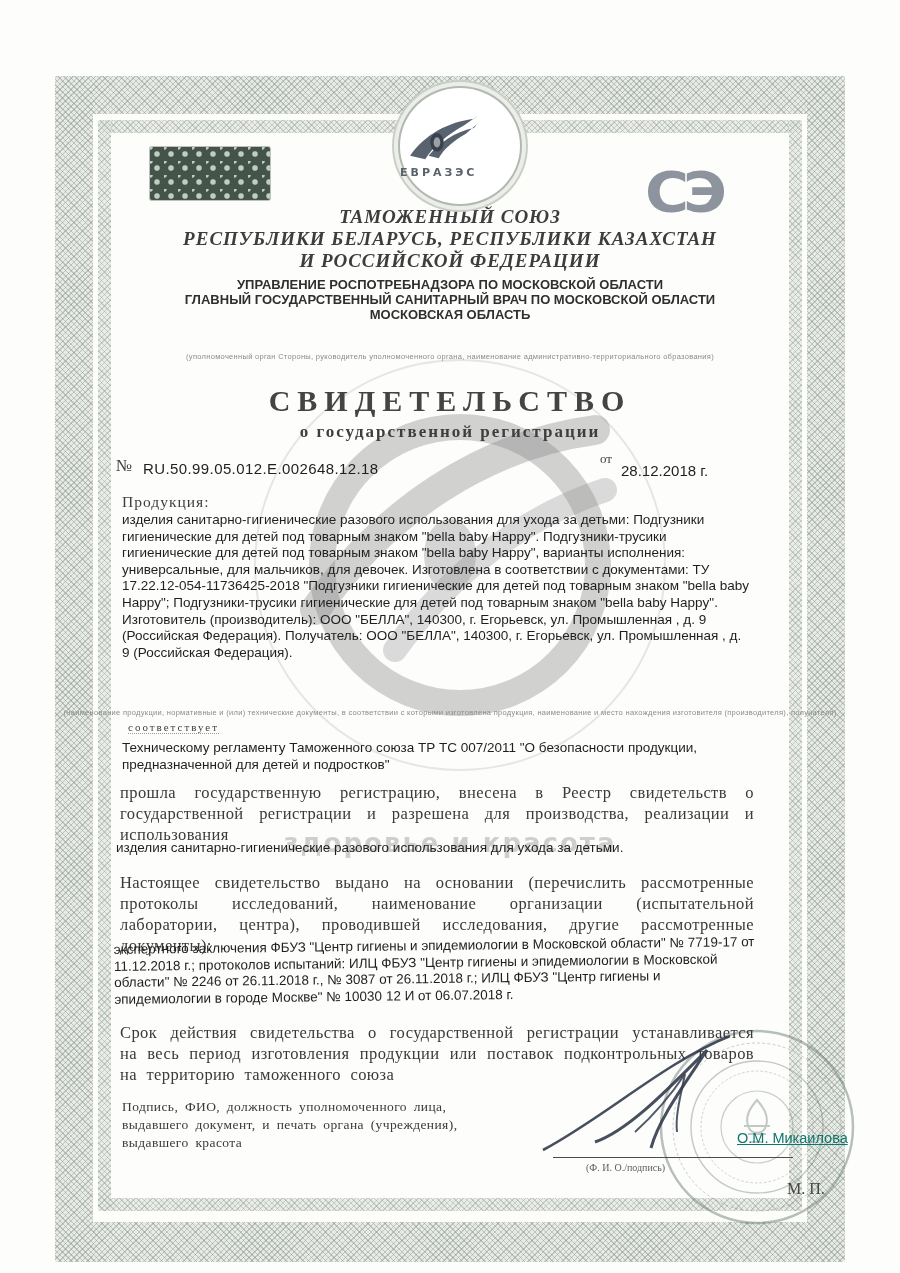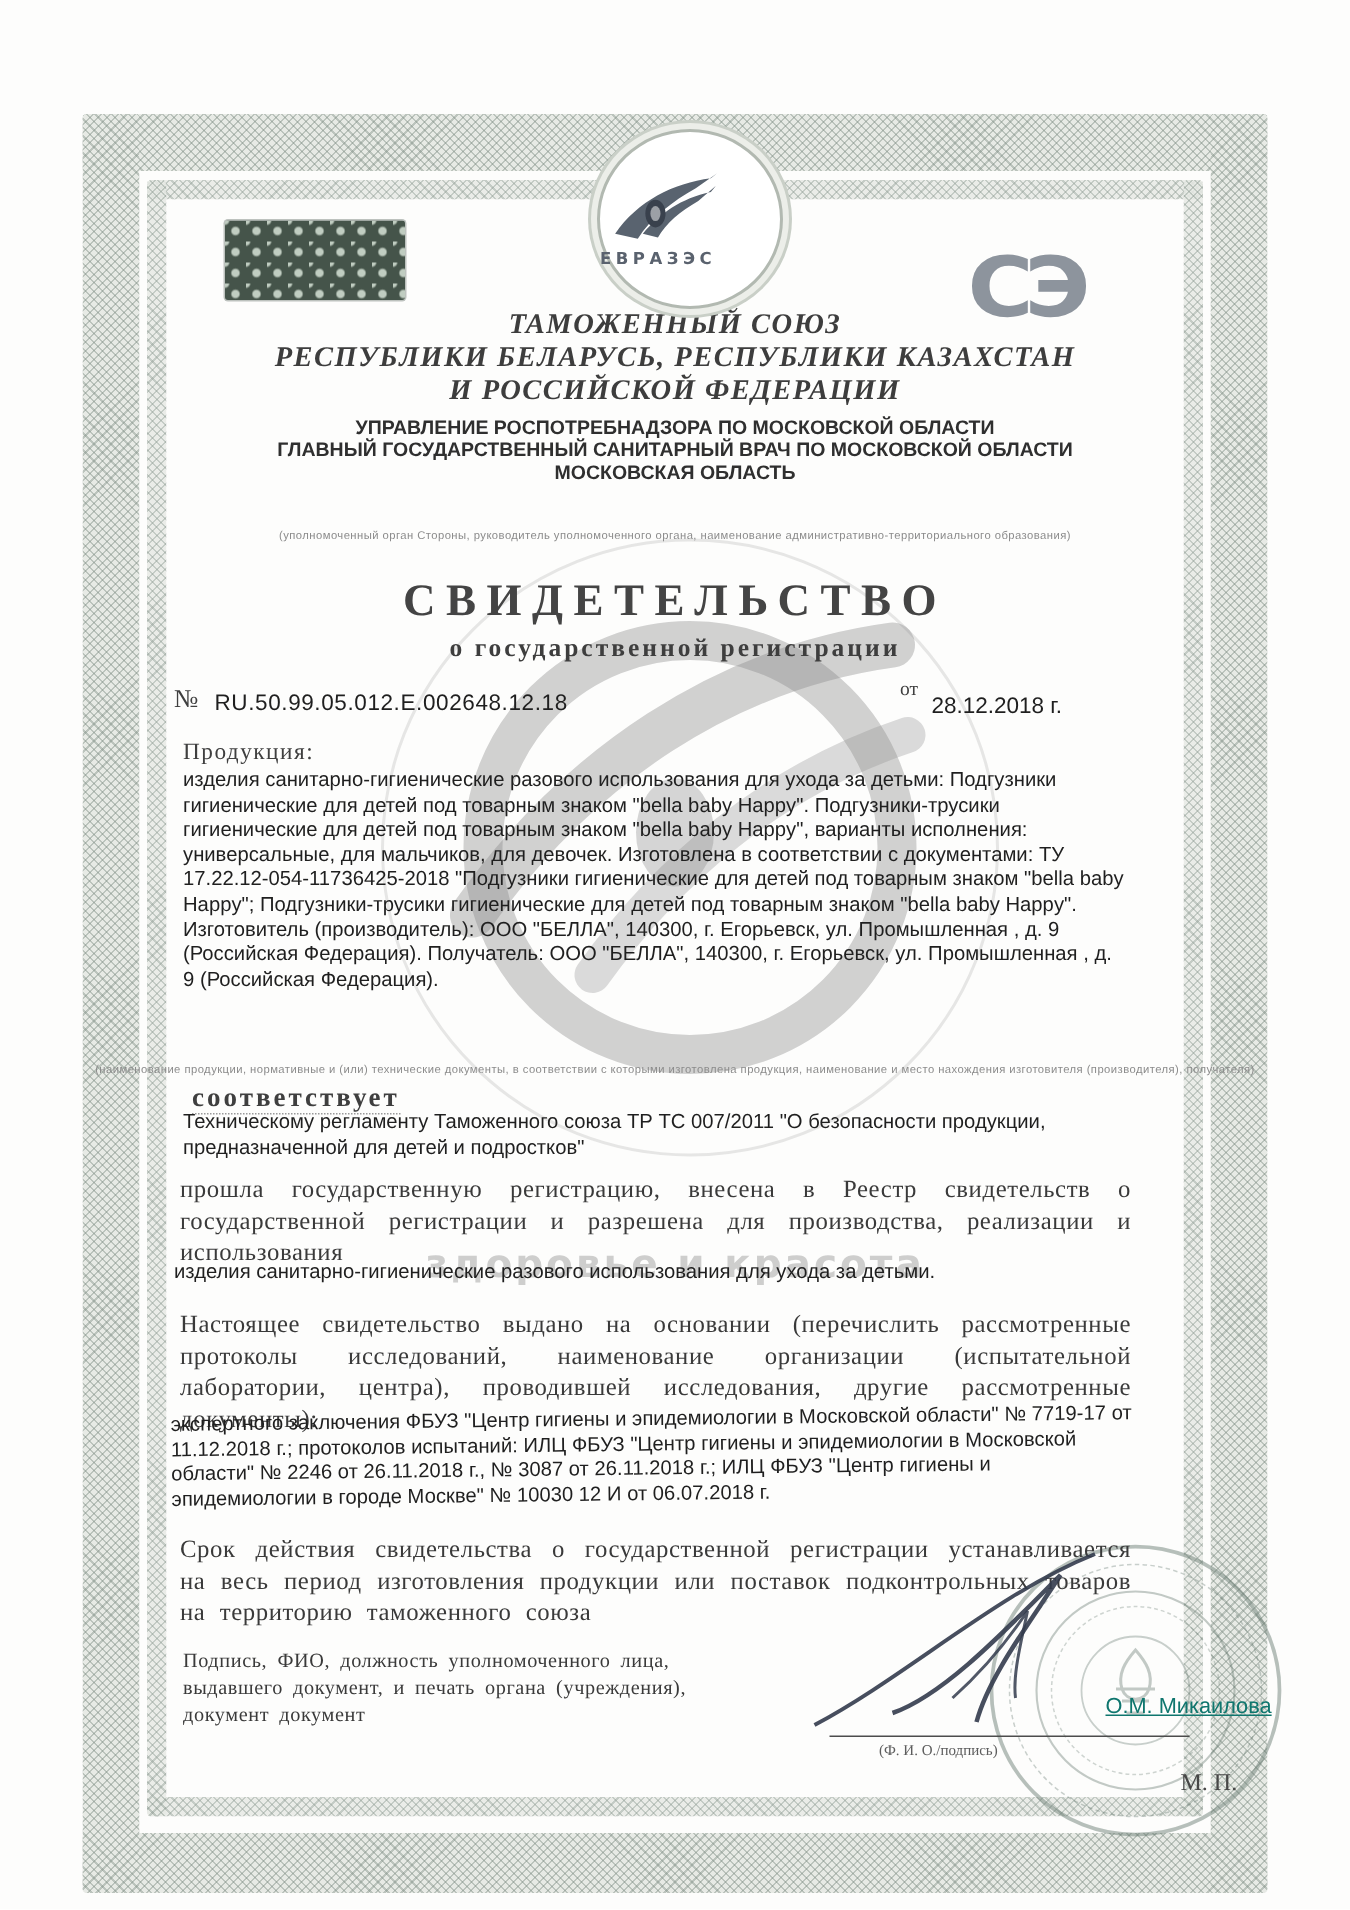--- a/index.html
+++ b/index.html
@@ -142,32 +142,32 @@
 
   <div class="label-serif" style="left:116px; top:456px; font-size:17px;">№</div>
   <div class="t-sans" style="left:143px; top:461px; font-size:15px; letter-spacing:.4px;">RU.50.99.05.012.Е.002648.12.18</div>
   <div class="label-serif" style="left:600px; top:451px; font-size:13px;">от</div>
   <div class="t-sans" style="left:621px; top:463px; font-size:15px;">28.12.2018 г.</div>
 
   <div class="label-serif" style="left:122px; top:493px; font-size:15.5px; letter-spacing:1px;">Продукция:</div>
   <div class="t-sans" style="left:122px; top:512px; width:628px;">изделия санитарно-гигиенические разового использования для ухода за детьми: Подгузники гигиенические для детей под товарным знаком "bella baby Happy". Подгузники-трусики гигиенические для детей под товарным знаком "bella baby Happy", варианты исполнения: универсальные, для мальчиков, для девочек. Изготовлена в соответствии с документами: ТУ 17.22.12-054-11736425-2018 "Подгузники гигиенические для детей под товарным знаком "bella baby Happy"; Подгузники-трусики гигиенические для детей под товарным знаком "bella baby Happy". Изготовитель (производитель): ООО "БЕЛЛА", 140300, г. Егорьевск, ул. Промышленная , д. 9 (Российская Федерация).  Получатель: ООО "БЕЛЛА", 140300, г. Егорьевск, ул. Промышленная , д. 9 (Российская Федерация).</div>
   <div class="center-block fineprint" style="top:708px; z-index:2;">(наименование продукции, нормативные и (или) технические документы, в соответствии с которыми изготовлена продукция, наименование и место нахождения изготовителя (производителя), получателя)</div>
 
-  <div class="label-serif" style="left:128px; top:721px; font-size:18px; letter-spacing:2px; border-bottom:1px dotted #999;font-weight:bold;">соответствует</div>
+  <div class="label-serif" style="left:128px; top:721px; font-size:11px; letter-spacing:2px; border-bottom:1px dotted #999;">соответствует</div>
   <div class="t-sans" style="left:122px; top:740px; width:600px;">Техническому регламенту Таможенного союза ТР ТС 007/2011 "О безопасности продукции, предназначенной для детей и подростков"</div>
 
   <div class="form-serif" style="left:120px; top:782px; width:634px;">прошла государственную регистрацию, внесена в Реестр свидетельств о государственной регистрации и разрешена для производства, реализации и использования</div>
   <div class="t-sans" style="left:116px; top:840px; width:640px;">изделия санитарно-гигиенические разового использования для ухода за детьми.</div>
 
   <div class="form-serif" style="left:120px; top:872px; width:634px;">Настоящее свидетельство выдано на основании (перечислить рассмотренные протоколы исследований, наименование организации (испытательной лаборатории, центра), проводившей исследования, другие рассмотренные документы):</div>
   <div class="t-sans" style="left:114px; top:938px; width:642px; transform:rotate(-0.7deg);">экспертного заключения ФБУЗ "Центр гигиены и эпидемиологии в Московской области" № 7719-17 от 11.12.2018 г.; протоколов испытаний: ИЛЦ ФБУЗ "Центр гигиены и эпидемиологии в Московской области" № 2246 от 26.11.2018 г., № 3087 от 26.11.2018 г.; ИЛЦ ФБУЗ "Центр гигиены и эпидемиологии в городе Москве" № 10030 12 И от 06.07.2018 г.</div>
 
   <div class="form-serif" style="left:120px; top:1022px; width:634px;">Срок действия свидетельства о государственной регистрации устанавливается на весь период изготовления продукции или поставок подконтрольных товаров на территорию таможенного союза</div>
 
-  <div class="form-serif" style="left:122px; top:1098px; width:345px; font-size:13.5px; line-height:18px; word-spacing:3px; text-align:left;">Подпись, ФИО, должность уполномоченного лица, выдавшего документ, и печать органа (учреждения), документ документ</div>
+  <div class="form-serif" style="left:122px; top:1098px; width:345px; font-size:13.5px; line-height:18px; word-spacing:3px; text-align:left;">Подпись, ФИО, должность уполномоченного лица, выдавшего документ, и печать органа (учреждения), выдавшего красота</div>
 
   <svg class="stamp" width="210" height="210" viewBox="0 0 210 210">
     <circle cx="105" cy="105" r="96" fill="none" stroke="rgba(96,116,106,.60)" stroke-width="2.5"></circle>
     <circle cx="105" cy="105" r="84" fill="none" stroke="rgba(96,116,106,.45)" stroke-width="1" stroke-dasharray="3 2.2"></circle>
     <circle cx="105" cy="105" r="66" fill="none" stroke="rgba(96,116,106,.50)" stroke-width="1.4"></circle>
     <circle cx="105" cy="105" r="56" fill="none" stroke="rgba(96,116,106,.40)" stroke-width="1" stroke-dasharray="2.6 2"></circle>
     <circle cx="105" cy="105" r="36" fill="none" stroke="rgba(96,116,106,.45)" stroke-width="1.2"></circle>
     <path d="M105 78 c-7 8 -12 16 -9 26 c3 9 15 9 18 0 c3 -10 -2 -18 -9 -26 Z M92 104 l26 0 M96 112 l18 0 M99 120 l12 0" fill="none" stroke="rgba(96,116,106,.50)" stroke-width="2"></path>
   </svg>
 

